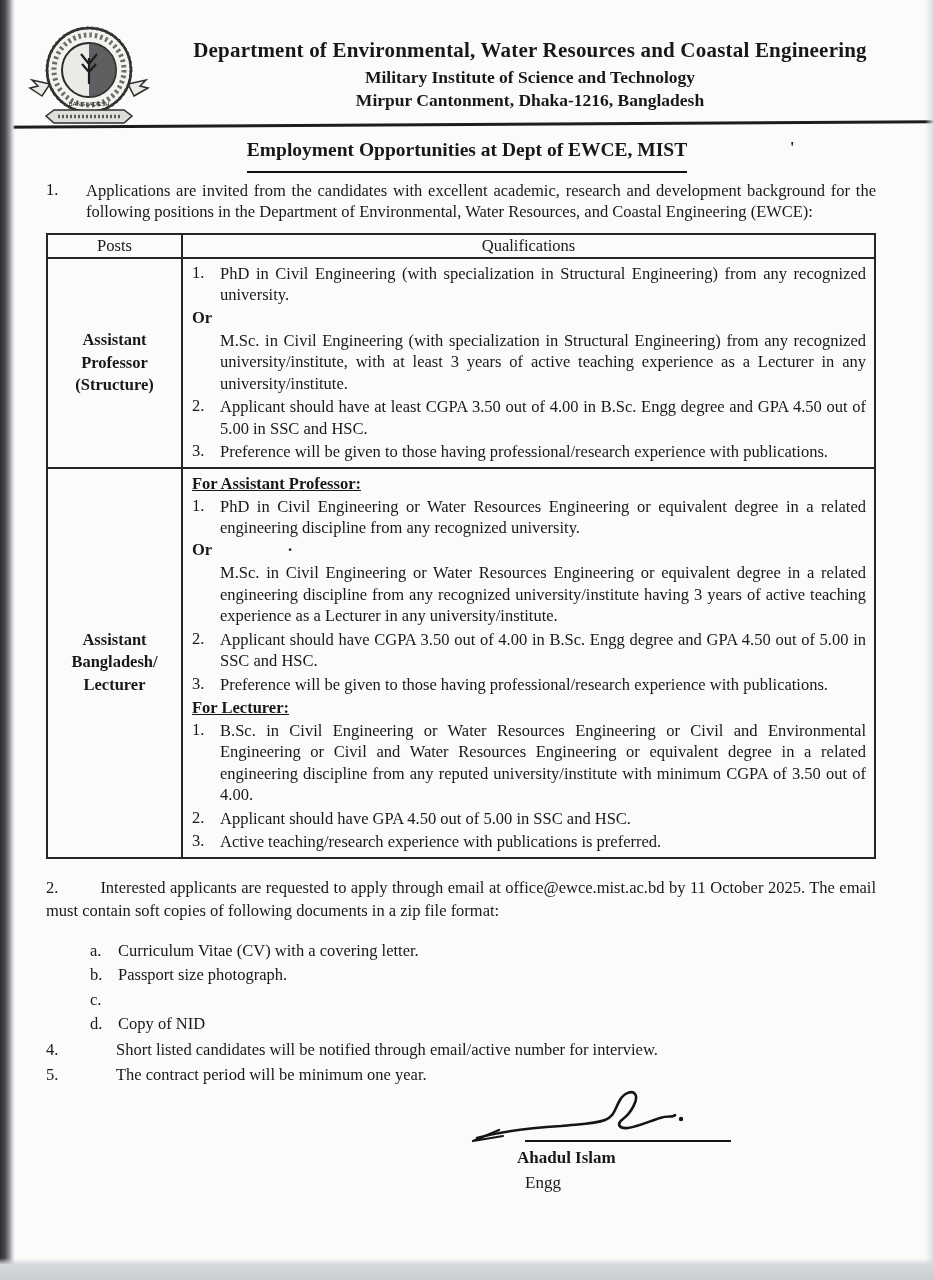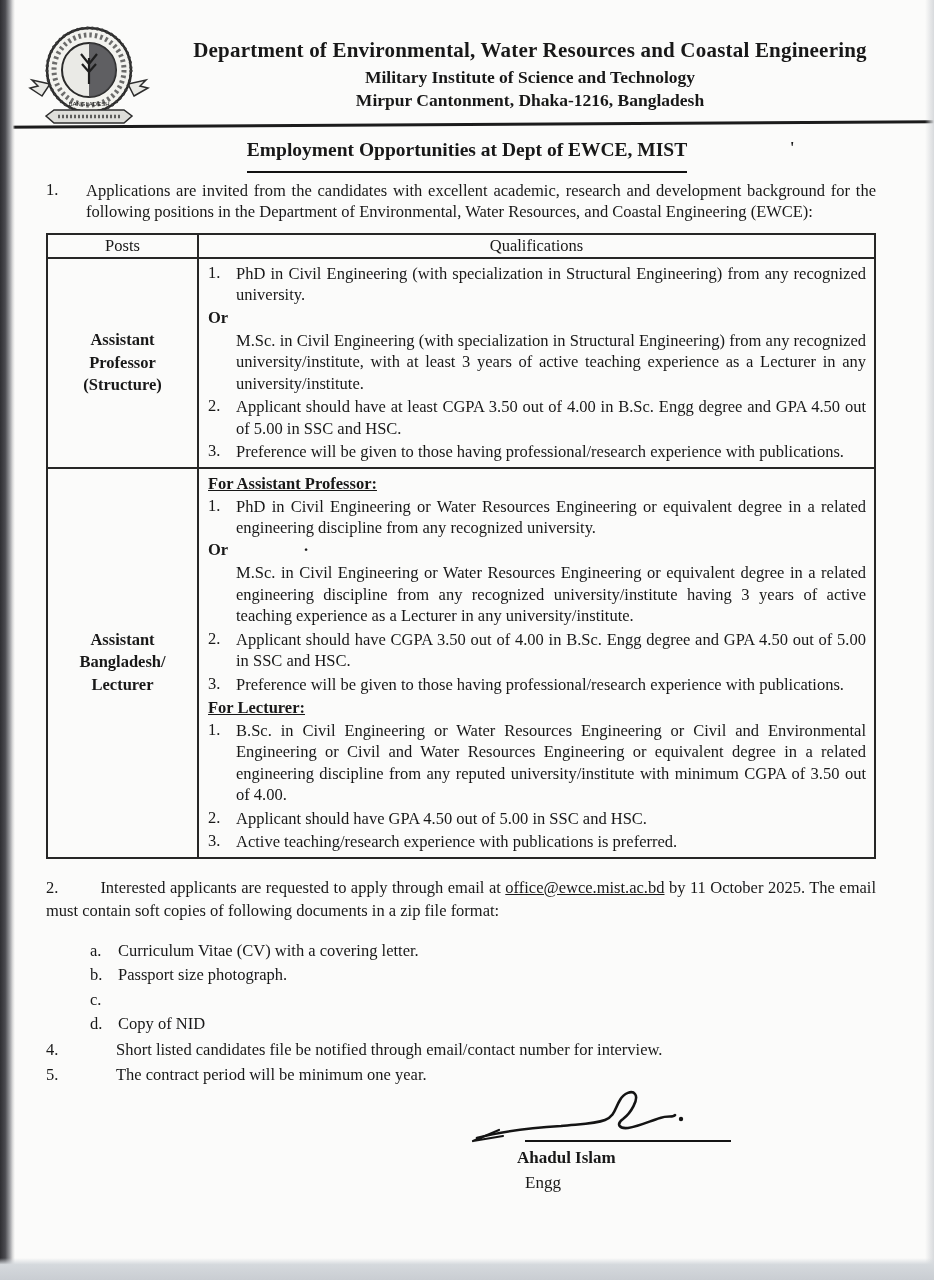--- a/index.html
+++ b/index.html
@@ -25,33 +25,33 @@
   .title-artifact{position:absolute;left:790px;top:0;font-size:16px;font-weight:bold;}
 
   .content{padding:13px 58px 0 46px;font-size:16.5px;}
   .num-para{display:flex;margin-top:6px;}
   .num-para .npnum{flex:0 0 40px;}
   .num-para .nptext{margin:0;text-align:justify;line-height:1.32;}
 
   table.qual-table{border-collapse:collapse;width:100%;margin-top:10px;}
   .qual-table th,.qual-table td{border:2px solid #262626;}
   .qual-table th{font-size:16.5px;font-weight:normal;padding:1px 10px;}
-  td.post-cell{width:121px;text-align:center;vertical-align:middle;font-weight:bold;padding:3px 14px;line-height:1.35;}
+  td.post-cell{width:121px;text-align:center;vertical-align:middle;font-weight:bold;padding:3px 6px;line-height:1.35;}
   td.qual-cell{padding:2px 8px 4px 9px;vertical-align:top;}
   .qitem{display:flex;margin-top:2px;}
   .qnum{flex:0 0 28px;}
   .qtext{text-align:justify;line-height:1.3;flex:1;}
   .or-line{position:relative;text-align:left;font-weight:bold;margin:2px 0;}
   .stray-dot{position:absolute;left:96px;top:-4px;font-weight:bold;}
   .qcont{margin-left:28px;text-align:justify;line-height:1.3;}
   .qheading{font-weight:bold;text-decoration:underline;margin-top:3px;}
 
   .p2{margin-top:17px;line-height:1.42;text-align:justify;}
   .p2 .pnum{margin-right:42px;}
-  .email{text-decoration:underline;}
+  .email{}
   .doc-list{margin:2px 0 0 44px;}
   .doc-item{display:flex;line-height:1.48;}
   .doc-letter{flex:0 0 28px;}
   .pt{display:flex;line-height:1.45;margin-top:1px;}
   .pt .ptnum{flex:0 0 70px;}
 
   .sign-block{width:300px;margin:0 59px 0 auto;font-size:17px;line-height:1.3;}
   .sig-svg{position:relative;left:-48px;display:block;}
   .sig-line{width:206px;border-top:2.5px solid #141414;margin:-8px 0 5px 8px;}
   .sig-name{font-weight:bold;}
@@ -187,21 +187,21 @@
         <span class="doc-letter">c.</span>
       </div>
       <div class="doc-item">
         <span class="doc-letter">d.</span>
         <span>Copy of NID</span>
       </div>
     </div>
 
     <div class="pt">
       <span class="ptnum">4.</span>
-      <span>Short listed candidates file be notified through email/contact number for interview.</span>
+      <span>Short listed candidates will be notified through email/active number for interview.</span>
     </div>
     <div class="pt">
       <span class="ptnum">5.</span>
       <span>The contract period will be minimum one year.</span>
     </div>
 
     <div class="sign-block">
       <svg class="sig-svg" width="240" height="62" viewBox="0 0 240 62">
         <path d="M8 52 C30 46 60 42 92 40 C112 38 126 38 136 34 C146 30 146 22 151 14 C155 7 163 4 166 8 C170 13 162 27 154 33 C147 38 150 43 159 42 C171 40 181 35 191 32 C199 29 204 32 206 29" fill="none" stroke="#141414" stroke-width="2.6" stroke-linecap="round"></path>
         <path d="M4 55 L30 44 M4 55 L34 50" fill="none" stroke="#141414" stroke-width="2.2" stroke-linecap="round"></path>

